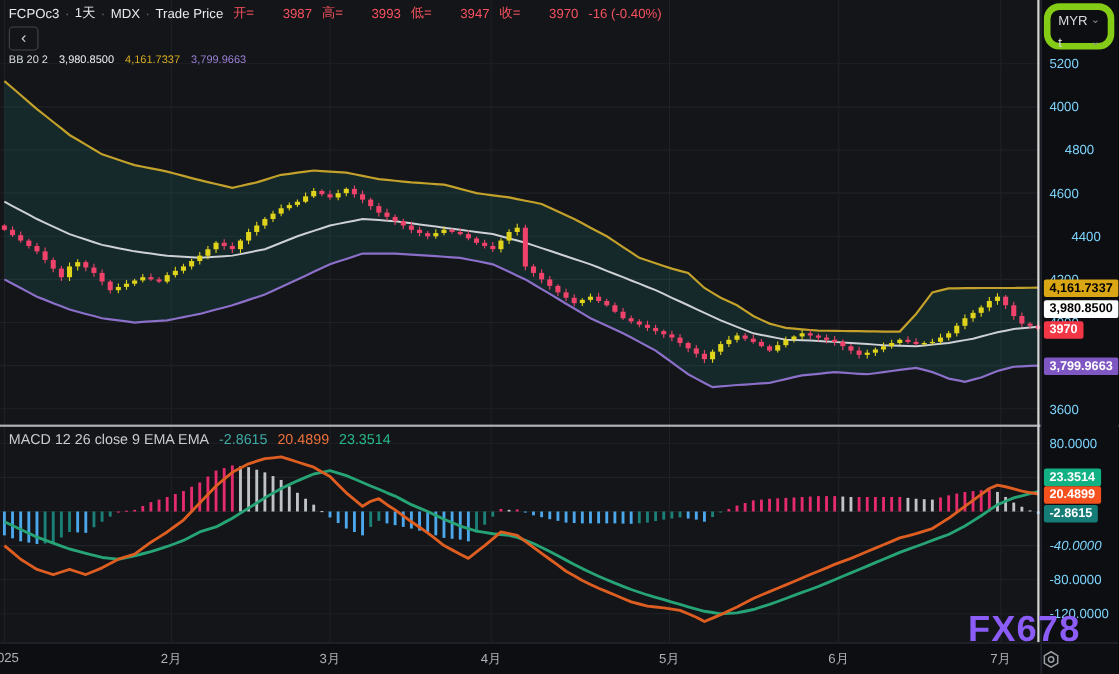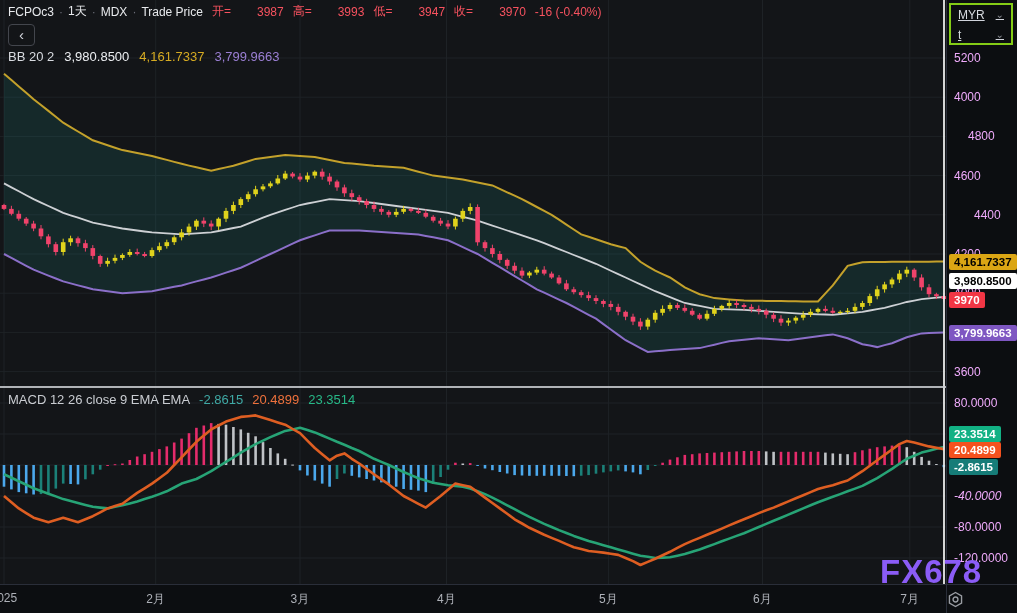--- a/index.html
+++ b/index.html
@@ -9,29 +9,29 @@
   #main-pane{top:0;}
   #macd-pane{top:388px;}
   #pane-divider{position:absolute;left:0;top:386px;width:1017px;height:2px;background:rgba(205,207,212,0.85);z-index:4;}
   #vline{position:absolute;left:943px;top:0;width:2px;height:584px;background:rgba(235,235,235,0.9);z-index:3;}
   #header{position:absolute;left:8px;top:3px;height:17px;display:flex;align-items:center;gap:5px;font-size:12px;z-index:6;white-space:nowrap;}
   #header .wh{color:#E8EAED;}
   #header .sep{color:#6A6D78;}
   #header .red{color:#F7525F;margin-left:21px;}
   #header .grp{margin-left:4px;}
   #back-btn{position:absolute;left:8px;top:24px;width:27px;height:22px;background:transparent;border:1px solid #43464D;border-radius:4px;color:#D1D4DC;font-size:15px;line-height:18px;text-align:center;padding:0;cursor:pointer;z-index:6;}
-  #bb-legend{position:absolute;left:8px;top:49px;display:flex;gap:10px;font-size:13px;z-index:6;white-space:nowrap;}
+  #bb-legend{position:absolute;left:8px;top:49px;display:flex;gap:10px;font-size:10px;z-index:6;white-space:nowrap;}
   #bb-legend .t{color:#D8DBE0;}
   #macd-legend{position:absolute;left:8px;top:392px;display:flex;gap:9px;font-size:13px;z-index:6;white-space:nowrap;}
   #macd-legend .t{color:#C9CCD1;}
   #watermark{position:absolute;left:880px;top:553px;font-size:33px;letter-spacing:1px;color:#8b5cf6;z-index:7;font-weight:bold;}
   #price-axis{position:absolute;left:946px;top:0;width:71px;height:584px;background:#0C0E11;border-left:1px solid #2A2E39;z-index:5;}
-  .tick{position:absolute;left:7px;font-size:12px;color:#f0abfc;z-index:1;}
+  .tick{position:absolute;left:7px;font-size:12px;color:#7dd3fc;z-index:1;}
   .badge{position:absolute;left:2px;height:16px;line-height:16px;border-radius:2px;font-size:11.5px;font-weight:600;padding:0 5px;z-index:3;white-space:nowrap;}
-  #currency-box{position:absolute;left:2px;top:3px;width:64px;height:42px;border:2px solid #84cc16;border-radius:0;z-index:4;background:#0C0E11;text-decoration:underline;}
+  #currency-box{position:absolute;left:2px;top:3px;width:64px;height:42px;border:6px solid #84cc16;border-radius:14px;z-index:4;background:#0C0E11;}
   .cur-row{display:flex;justify-content:space-between;align-items:center;height:20px;padding:0 7px;font-size:12px;color:#D8DBE0;cursor:pointer;}
   .caret{color:#8A8D94;font-size:10px;line-height:10px;}
   #time-axis{position:absolute;left:0;top:584px;width:1017px;height:29px;background:#0C0E11;border-top:1px solid #2A2E39;z-index:5;overflow:visible;}
   .tlabel{position:absolute;top:6px;font-size:12px;color:#AEB1B8;white-space:nowrap;}
   #axis-corner{position:absolute;left:946px;top:0;width:71px;height:29px;border-left:1px solid #2A2E39;display:flex;align-items:center;justify-content:center;}
 </style>
 </head>
 <body>
 
 <div id="app">

